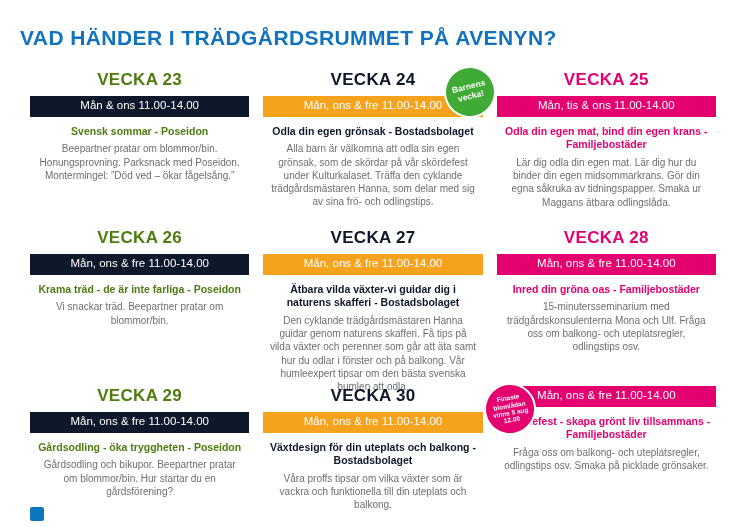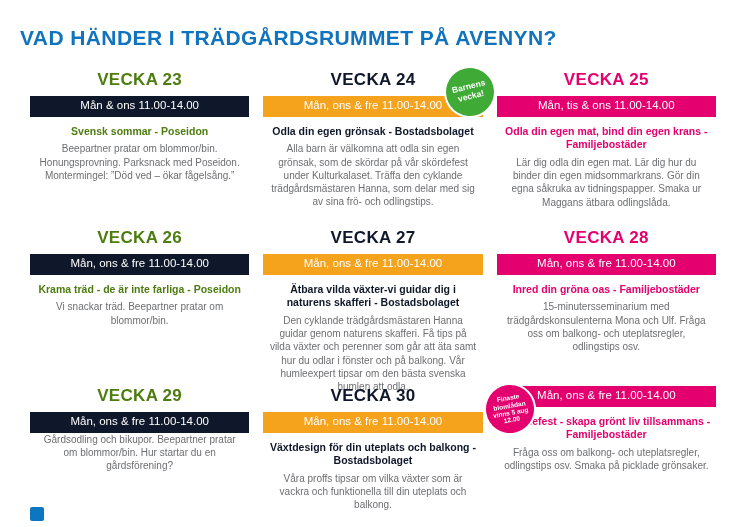--- a/index.html
+++ b/index.html
@@ -155,20 +155,21 @@
     <section class="cell pink">
       <h2 class="week-title">VECKA 28</h2>
       <div class="time-bar">Mån, ons &amp; fre 11.00-14.00</div>
       <h3 class="event-title">Inred din gröna oas - Familjebostäder</h3>
       <p class="event-body">15-minutersseminarium med trädgårdskonsulenterna Mona och Ulf. Fråga oss om balkong- och uteplatsregler, odlingstips osv.</p>
     </section>
 
     <section class="cell blue">
       <h2 class="week-title">VECKA 29</h2>
       <div class="time-bar">Mån, ons &amp; fre 11.00-14.00</div>
+      <h3 class="event-title">Gårdsodling - öka tryggheten - Poseidon</h3>
       <p class="event-body">Gårdsodling och bikupor. Beepartner pratar om blommor/bin. Hur startar du en gårdsförening?</p>
     </section>
 
     <section class="cell orange">
       <h2 class="week-title">VECKA 30</h2>
       <div class="time-bar">Mån, ons &amp; fre 11.00-14.00</div>
       <h3 class="event-title">Växtdesign för din uteplats och balkong - Bostadsbolaget</h3>
       <p class="event-body">Våra proffs tipsar om vilka växter som är vackra och funktionella till din uteplats och balkong.</p>
     </section>
 

